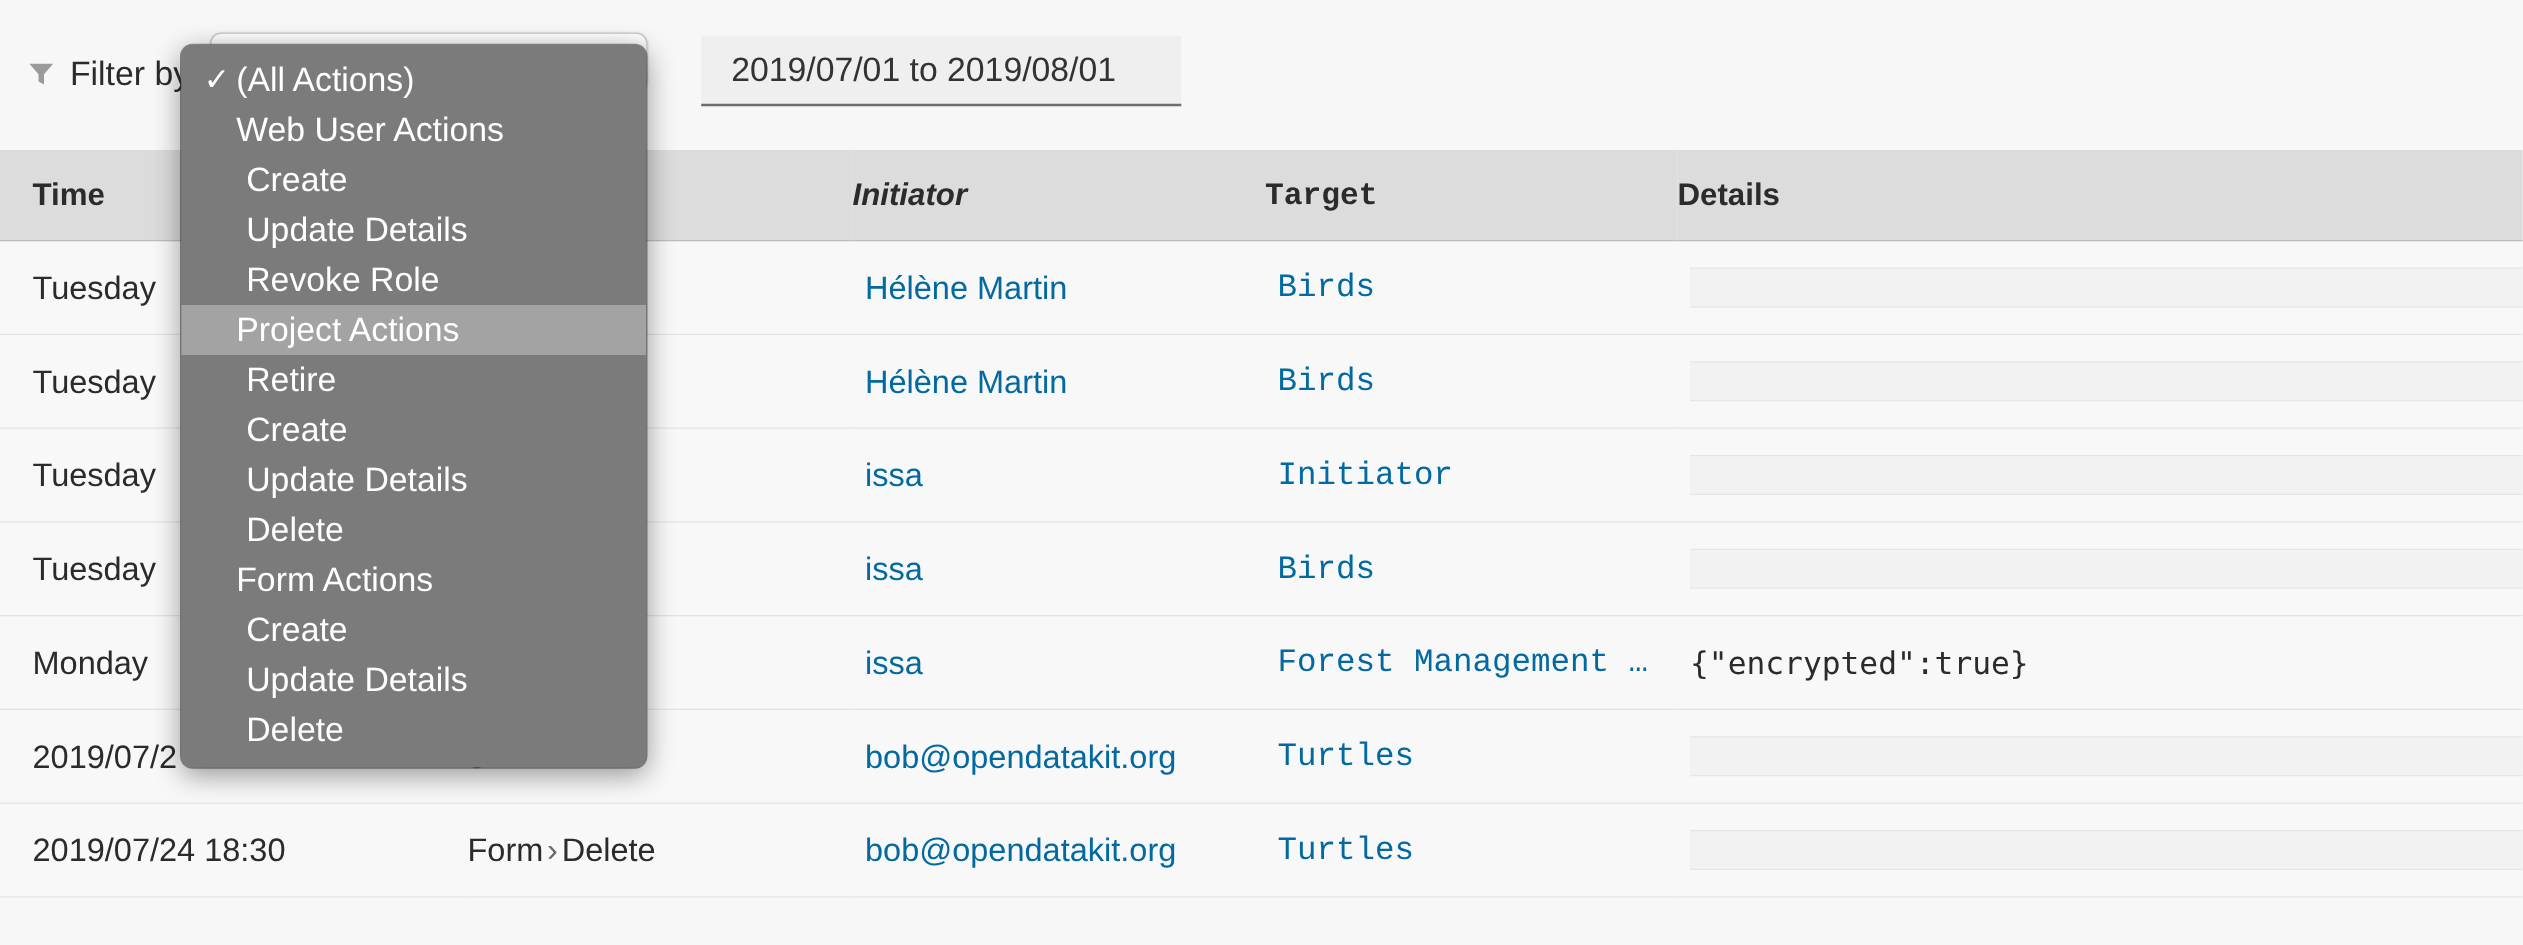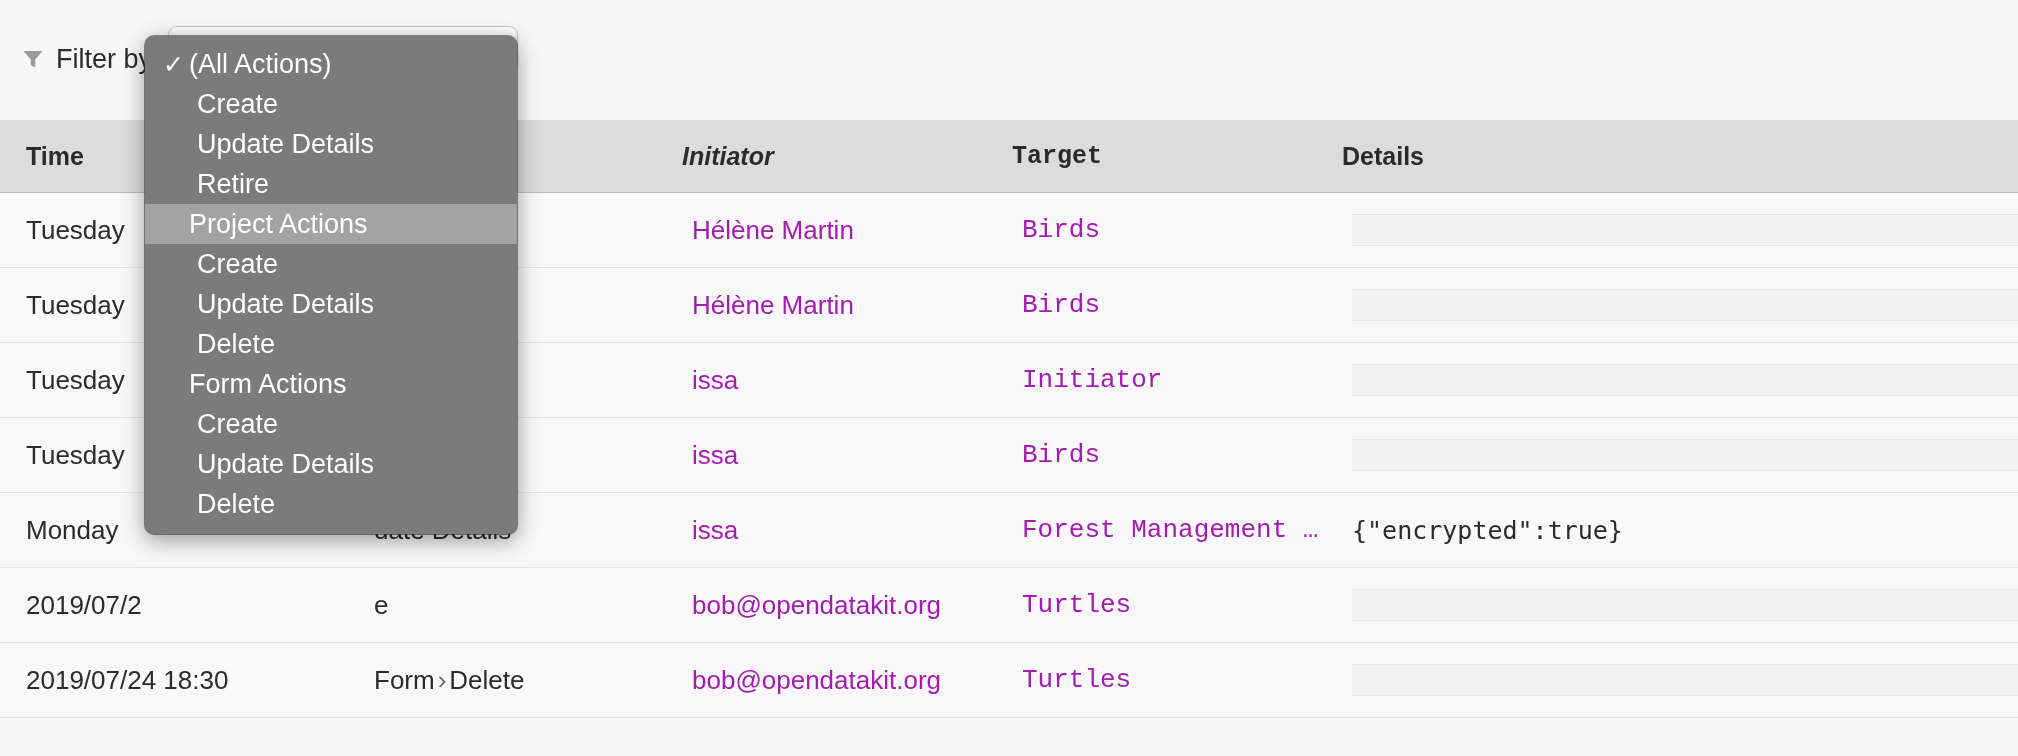--- a/index.html
+++ b/index.html
@@ -123,21 +123,21 @@
   th.col-time   { padding-left: 26px !important; }
   th.col-action { padding-left: 0; }
   th.col-init   { padding-left: 10px; font-style: italic; }
   th.col-target { padding-left: 10px; }
   th.col-details{ padding-left: 10px; }
 
   td.col-init, td.col-target { padding-left: 10px !important; }
   td.col-details { padding-left: 10px !important; }
 
   .link {
-    color: #a21caf;
+    color: #0369a1;
     white-space: nowrap;
   }
   .action-text { white-space: nowrap; }
   .chev { color: #6b6b6b; padding: 0 3px; }
   .details-json {
     font-family: "DejaVu Sans Mono", "Liberation Mono", monospace;
     font-size: 25px;
     color: #2b2b2b;
     white-space: nowrap;
   }
@@ -192,20 +192,23 @@
     <svg id="funnel-icon" viewBox="0 0 22 22" xmlns="http://www.w3.org/2000/svg">
       <path d="M1.5 3 H20.5 L13.2 11.4 V19.6 L8.8 17.2 V11.4 Z" fill="#9a9a9a"></path>
     </svg>
     <span id="filter-label">Filter by</span>
   </div>
 
   <div id="action-select">
     <span id="action-select-value">(All Actions)</span>
   </div>
 
+  <div id="date-range-field">
+    <span id="date-range-value">2019/07/01 to 2019/08/01</span>
+  </div>
 </div>
 
 <table id="audit-table">
   <thead>
     <tr>
       <th class="col-time">Time</th>
       <th class="col-action"></th>
       <th class="col-init">Initiator</th>
       <th class="col-target">Target</th>
       <th class="col-details">Details</th>
@@ -271,24 +274,26 @@
         <td class="col-target"><span class="link">Turtles</span></td>
         <td class="col-details">
           <div class="details-placeholder"></div>
         </td>
       </tr>
     </tbody>
 </table>
 
 <div id="action-menu">
     <div class="menu-item group"><span class="menu-check">✓</span><span>(All Actions)</span></div>
+    <div class="menu-item group"><span>Web User Actions</span></div>
     <div class="menu-item child"><span>Create</span></div>
     <div class="menu-item child"><span>Update Details</span></div>
+    <div class="menu-item child"><span>Revoke Role</span></div>
+    <div class="menu-item group highlighted"><span>Project Actions</span></div>
     <div class="menu-item child"><span>Retire</span></div>
-    <div class="menu-item group highlighted"><span>Project Actions</span></div>
     <div class="menu-item child"><span>Create</span></div>
     <div class="menu-item child"><span>Update Details</span></div>
     <div class="menu-item child"><span>Delete</span></div>
     <div class="menu-item group"><span>Form Actions</span></div>
     <div class="menu-item child"><span>Create</span></div>
     <div class="menu-item child"><span>Update Details</span></div>
     <div class="menu-item child"><span>Delete</span></div>
   </div>
 
 </body></html>

